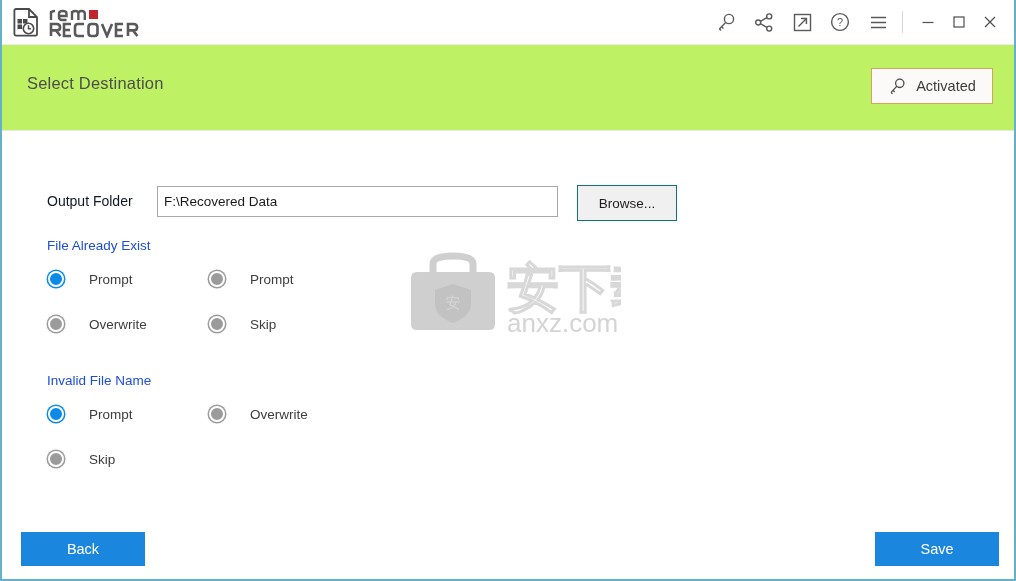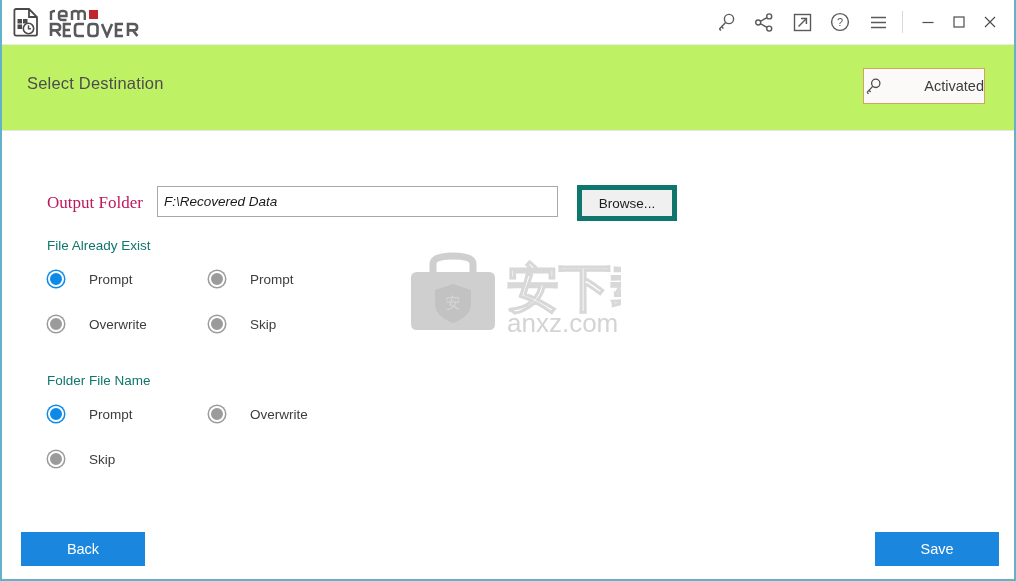--- a/index.html
+++ b/index.html
@@ -59,60 +59,59 @@
     position: absolute; left: 0; top: 45px;
     width: 1012px; height: 86px;
     background: #bef264;
     border-bottom: 1px solid #e6e6e6;
   }
   .page-title {
     position: absolute; left: 25px; top: 29px;
     font-size: 16.5px; color: #4d4d4d; letter-spacing: .2px;
   }
   .activated-btn {
-    position: absolute; right: 29px; top: 23px;
+    position: absolute; right: 21px; top: 23px;
     width: 122px; height: 36px;
     border: 1px solid #d2a45c;
     background: #fbfaf8;
-    display: flex; align-items: center; justify-content: space-between;
+    display: flex; align-items: center; justify-content: center;
     gap: 9px;
     cursor: default;
   }
   .activated-btn .lbl { font-size: 14.5px; color: #3c3c3c; }
 
   .form-label {
     position: absolute;
-    font-size: 17px; color: #be185d; font-family: Liberation Serif, serif;
+    font-size: 14px; color: #0f172a;
   }
   .out-label { left: 45px; top: 193px; }
 
   .path-input {
     position: absolute; left: 155px; top: 186px;
     width: 401px; height: 31px;
     border: 1px solid #a8a8a8;
     background: #ffffff;
     font-family: "Liberation Sans", sans-serif;
     font-size: 13.5px; color: #1a1a1a;
     padding: 0 6px;
     outline: none;
-    font-style: italic;
   }
   .browse-btn {
     position: absolute; left: 575px; top: 185px;
     width: 100px; height: 36px;
     background: #f0f0f0;
-    border: 5px solid #0f766e;
+    border: 1px solid #0f766e;
     font-family: "Liberation Sans", sans-serif;
     font-size: 13.5px; color: #1d1d1d;
     cursor: default;
   }
 
   .group-title {
     position: absolute;
-    font-size: 13.5px; color: #0f766e;
+    font-size: 13.5px; color: #1d4ed8;
   }
   .gt1 { left: 45px; top: 238px; }
   .gt2 { left: 45px; top: 373px; }
 
   .radio-item {
     position: absolute;
     display: flex; align-items: center; gap: 25px;
     cursor: default;
   }
   .radio-item .lbl { font-size: 13.5px; color: #3d3d3d; }
@@ -292,21 +291,21 @@
     <div class="radio-item" style="left:46px; top:316px;">
       <span class="radio off"></span>
       <span class="lbl">Overwrite</span>
     </div>
 
     <div class="radio-item" style="left:207px; top:316px;">
       <span class="radio off"></span>
       <span class="lbl">Skip</span>
     </div>
 
-    <div class="group-title gt2">Folder File Name</div>
+    <div class="group-title gt2">Invalid File Name</div>
 
     <div class="radio-item" style="left:46px; top:406px;">
       <span class="radio on"></span>
       <span class="lbl">Prompt</span>
     </div>
 
     <div class="radio-item" style="left:207px; top:406px;">
       <span class="radio off"></span>
       <span class="lbl">Overwrite</span>
     </div>

